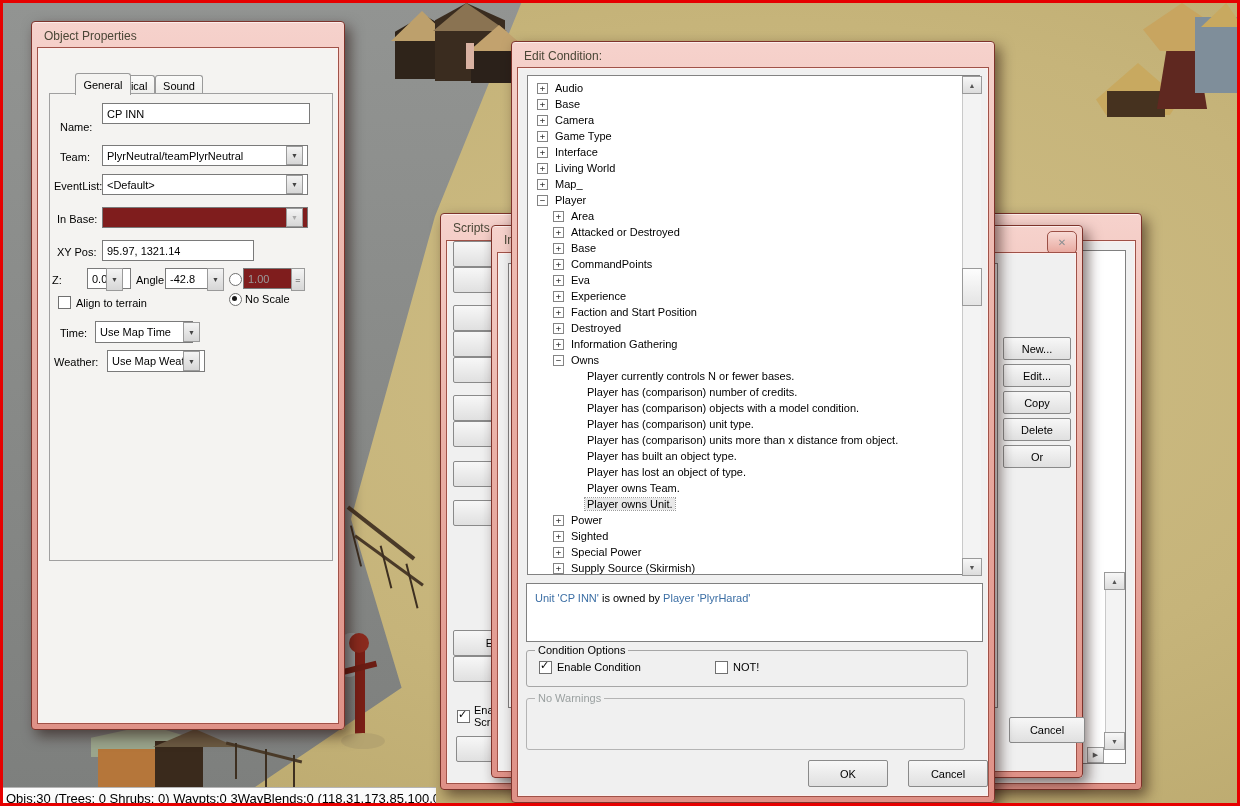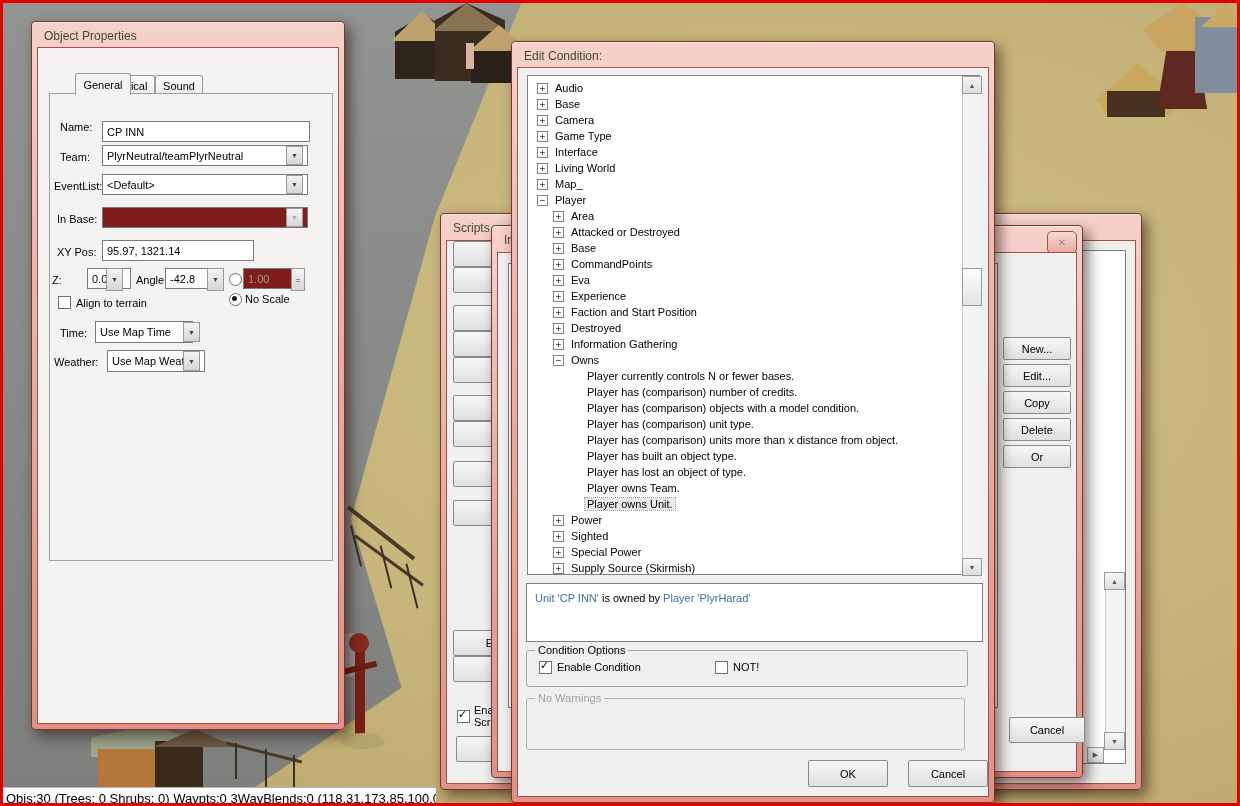--- a/index.html
+++ b/index.html
@@ -306,21 +306,21 @@
   <div class="pwin" style="left:28px;top:18px;width:312px;height:707px;z-index:6;">
     <div class="ptitle">Object Properties</div>
     <div class="pcontent" style="left:6px;top:26px;right:6px;bottom:6px;background:#f4f3f1;">
 
       <div class="tab active" style="left:10px;top:24px;width:54px;height:21px;margin-left:26px;">General</div>
       <div class="tab" style="left:66px;top:26px;width:48px;height:19px;">Logical</div>
       <div class="tab" style="left:116px;top:26px;width:46px;height:19px;">Sound</div>
       <div style="position:absolute;left:10px;top:44px;width:282px;height:466px;border:1px solid #a0a0a0;background:#f4f3f1;"></div>
 
       <div class="lbl" style="left:21px;top:72px;">Name:</div>
-      <div class="field" style="left:63px;top:72px;width:202px;height:19px;text-align:center;">CP INN</div>
+      <div class="field" style="left:63px;top:54px;width:202px;height:19px;text-align:center;">CP INN</div>
 
       <div class="lbl" style="left:21px;top:102px;">Team:</div>
       <div class="field" style="left:63px;top:96px;width:200px;height:19px;">PlyrNeutral/teamPlyrNeutral</div>
       <div class="arrowbtn" style="left:247px;top:97px;width:15px;height:17px;">▼</div>
 
       <div class="lbl" style="left:15px;top:131px;">EventList:</div>
       <div class="field" style="left:63px;top:125px;width:200px;height:19px;">&lt;Default&gt;</div>
       <div class="arrowbtn" style="left:247px;top:126px;width:15px;height:17px;">▼</div>
 
       <div class="lbl" style="left:18px;top:164px;">In Base:</div>

